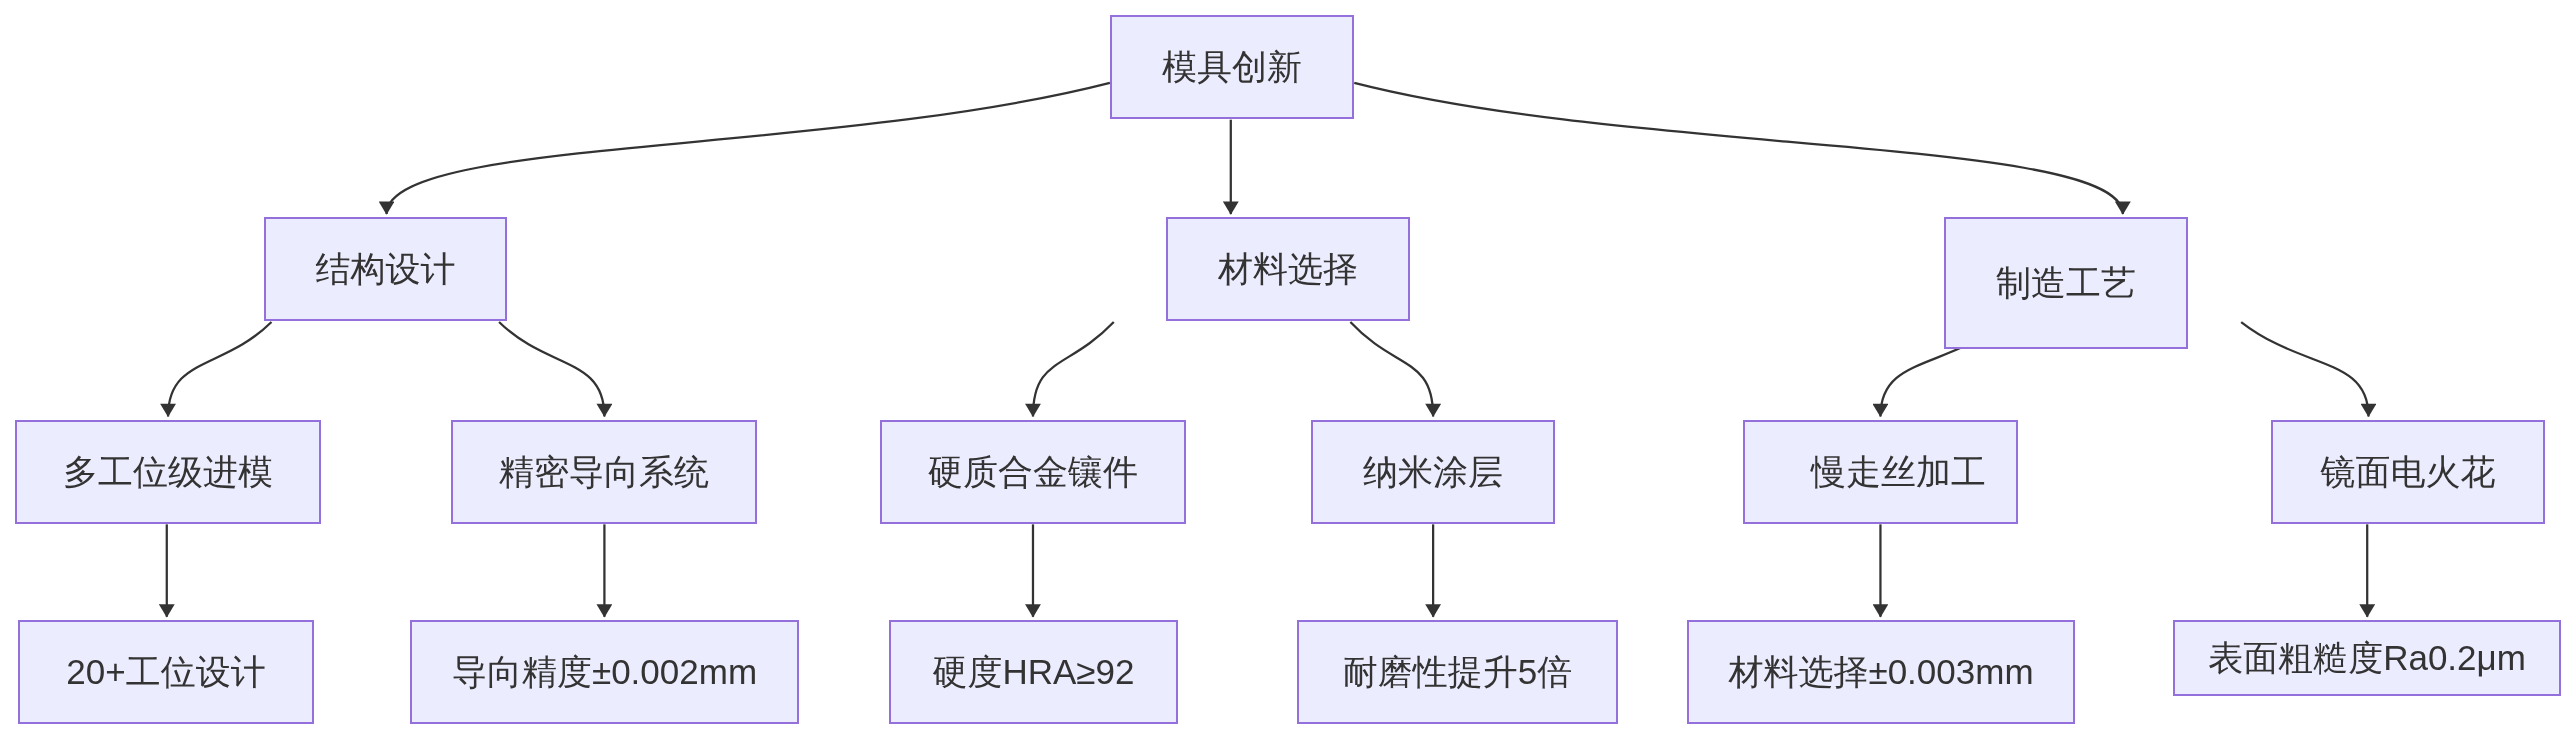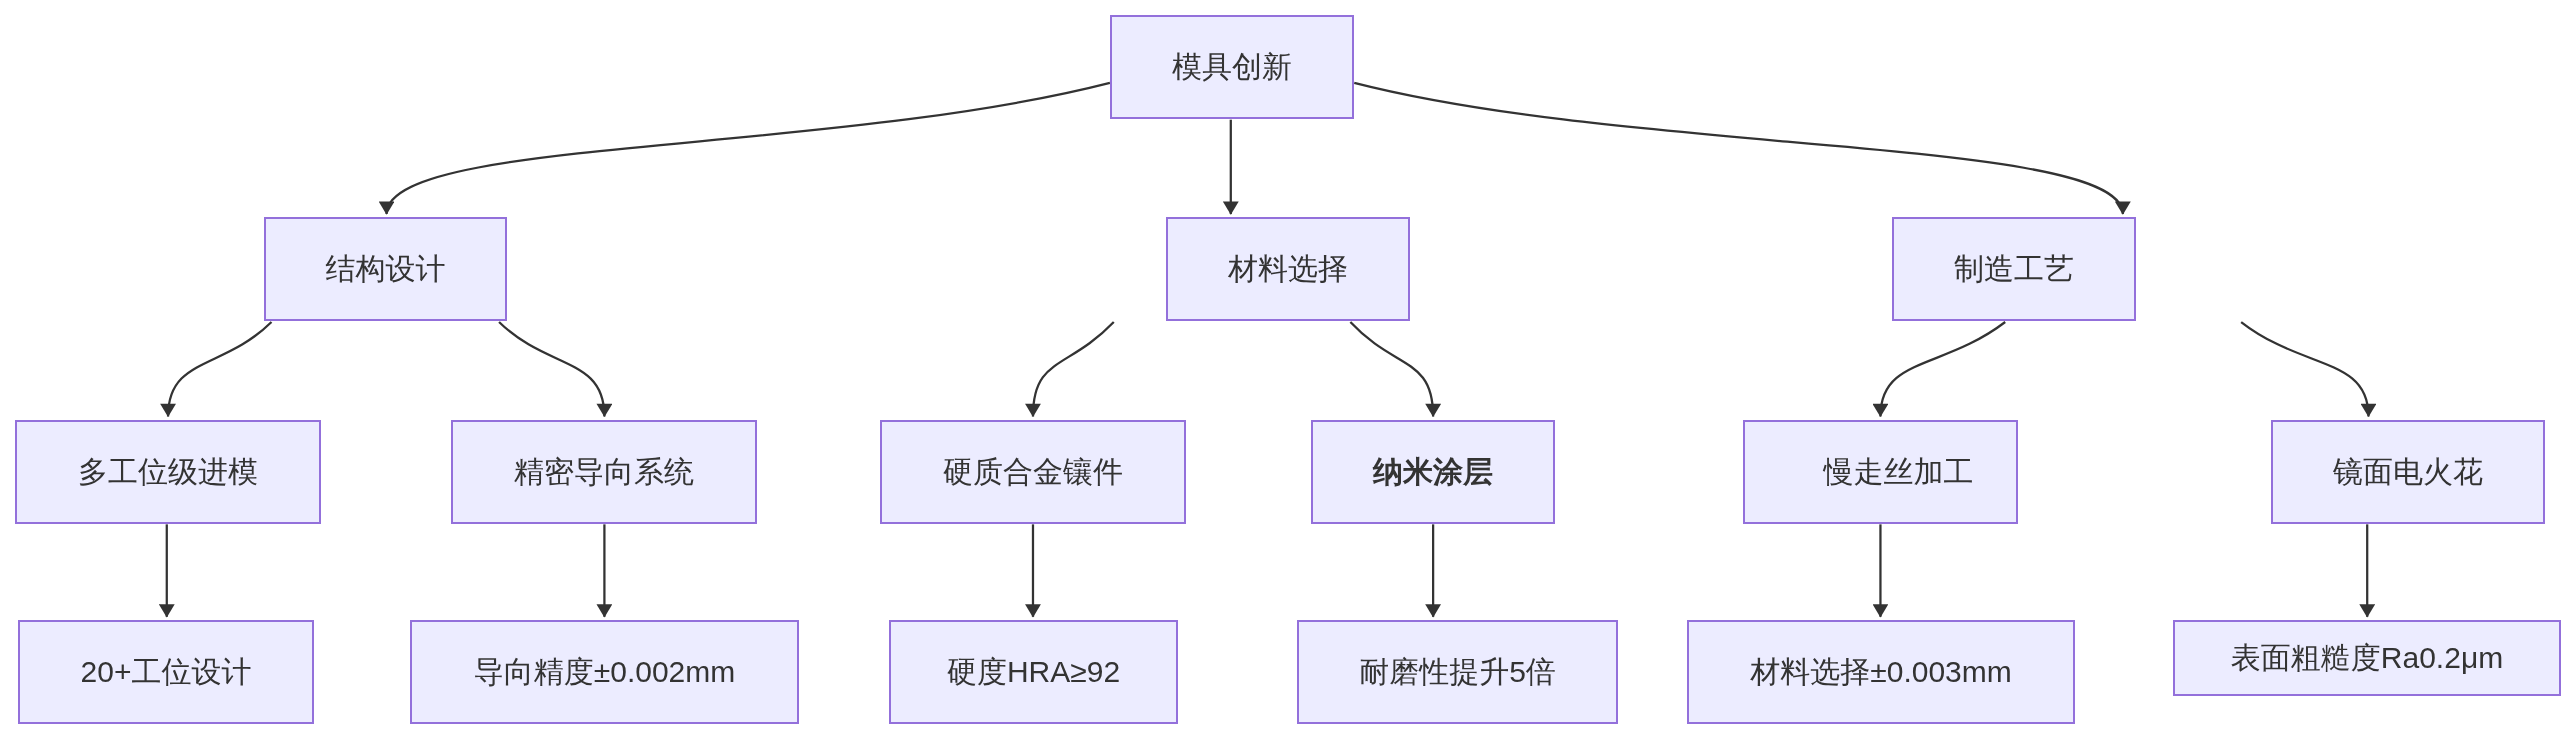--- a/index.html
+++ b/index.html
@@ -33,21 +33,21 @@
     position: absolute;
     box-sizing: border-box;
     background: var(--node-fill, #ECECFF);
     border: 2.6px solid var(--node-border, #9370DB);
     display: flex;
     align-items: center;
     justify-content: center;
   }
   .node span {
     color: var(--text-color, #333333);
-    font-size: 30px;
+    font-size: 35px;
     line-height: 1.2;
     white-space: nowrap;
     text-align: left;
   }
 </style>
 </head>
 <body>
 
 <div class="canvas">
   <svg class="edge-layer" width="2576" height="741" viewBox="0 0 3985 1146" xmlns="http://www.w3.org/2000/svg">
@@ -74,33 +74,33 @@
     </svg>
 <div class="node" style="left: 1110px; top: 15px; width: 244px; height: 104px;">
       <span>模具创新</span>
     </div>
     <div class="node" style="left: 264px; top: 217px; width: 243px; height: 104px;">
       <span>结构设计</span>
     </div>
     <div class="node" style="left: 1166px; top: 217px; width: 244px; height: 104px;">
       <span>材料选择</span>
     </div>
-    <div class="node" style="left: 1892px; top: 217px; width: 244px; height: 104px;">
+    <div class="node" style="left: 1944px; top: 217px; width: 244px; height: 132px;">
       <span>制造工艺</span>
     </div>
     <div class="node" style="left: 15px; top: 420px; width: 306px; height: 104px;">
       <span>多工位级进模</span>
     </div>
     <div class="node" style="left: 451px; top: 420px; width: 306px; height: 104px;">
       <span>精密导向系统</span>
     </div>
     <div class="node" style="left: 880px; top: 420px; width: 306px; height: 104px;">
       <span>硬质合金镶件</span>
     </div>
-    <div class="node" style="left: 1311px; top: 420px; width: 244px; height: 104px; font-weight: bold;">
+    <div class="node" style="left: 1311px; top: 420px; width: 244px; height: 104px;">
       <span>纳米涂层</span>
     </div>
     <div class="node" style="left: 1743px; top: 420px; width: 275px; height: 104px; padding-left: 36px;">
       <span>慢走丝加工</span>
     </div>
     <div class="node" style="left: 2231px; top: 420px; width: 274px; height: 104px; margin-left: 40px;">
       <span>镜面电火花</span>
     </div>
     <div class="node" style="left: 18px; top: 620px; width: 296px; height: 104px;">
       <span>20+工位设计</span>

